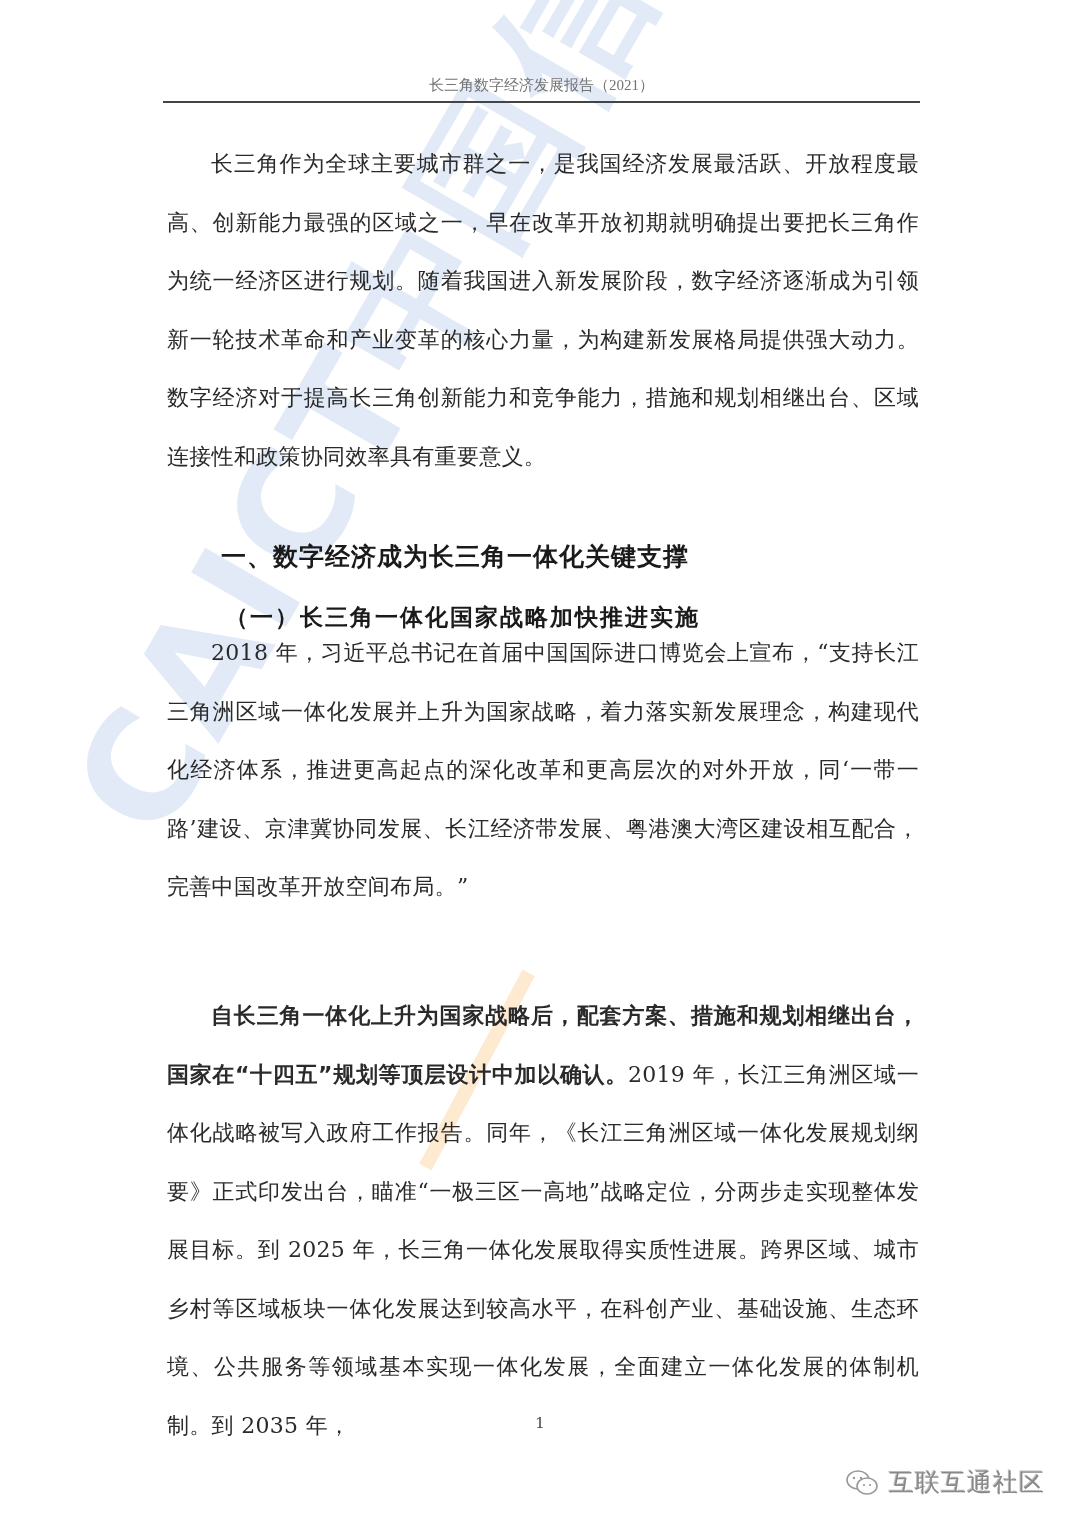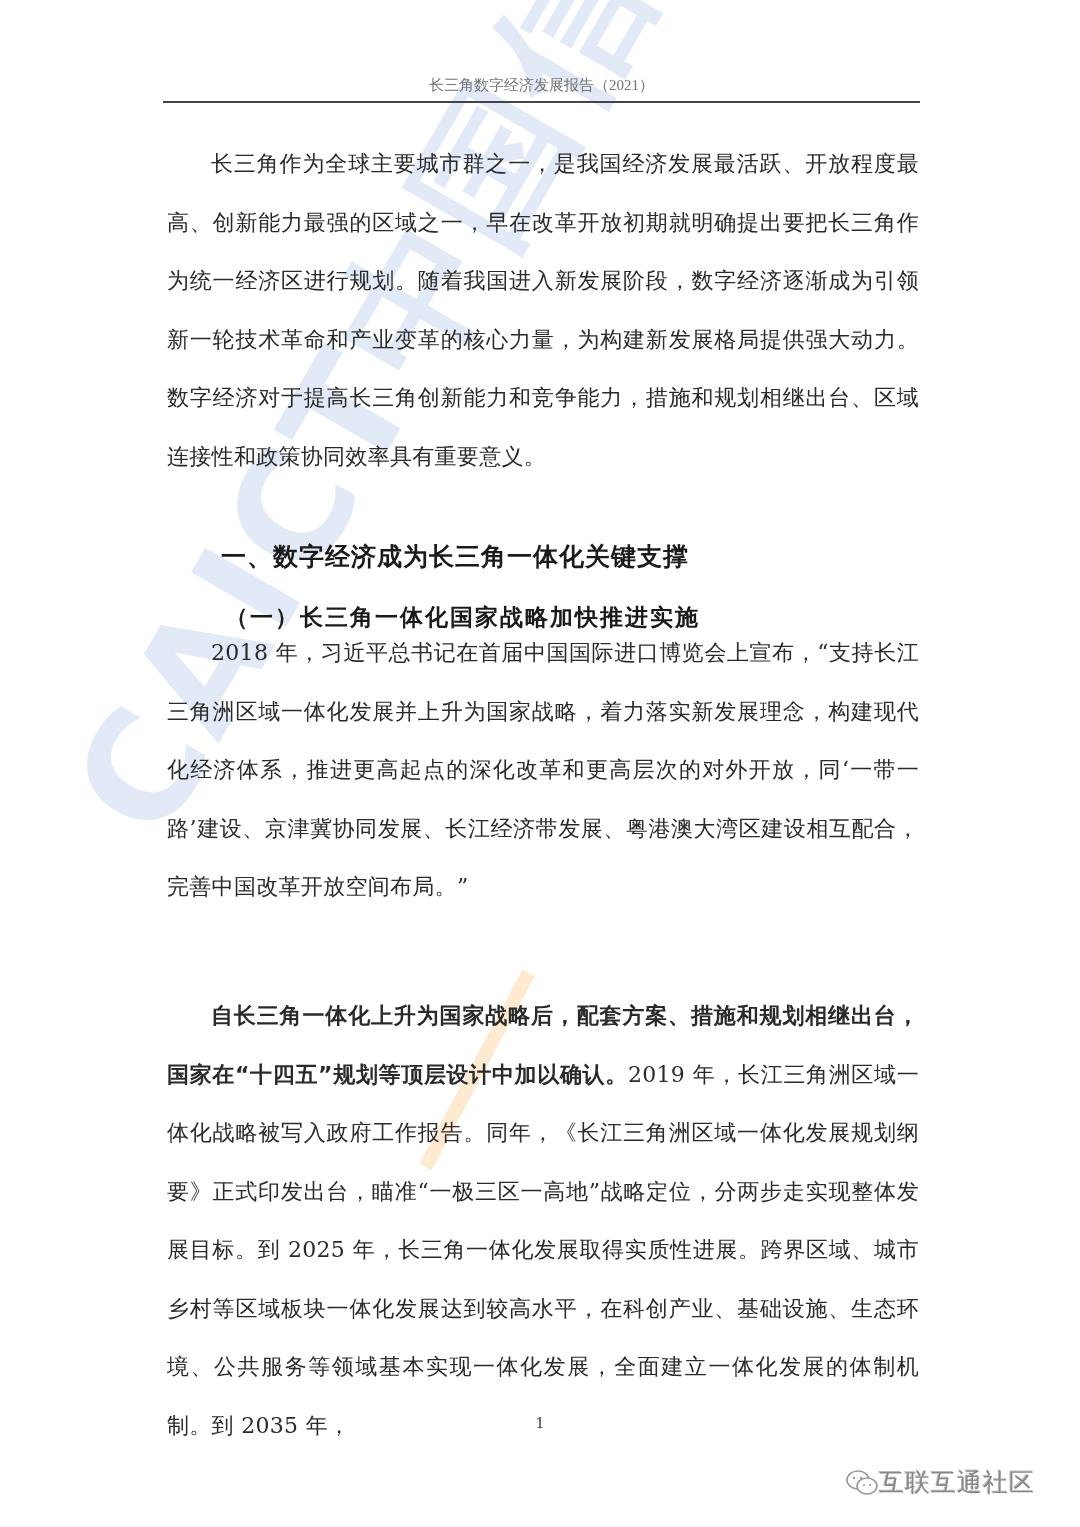--- a/index.html
+++ b/index.html
@@ -41,21 +41,21 @@
   .wm-text {
     position: absolute; left: 30px; top: 770px; transform: rotate(-60deg); transform-origin: left top;
     font-family: "DejaVu Sans", sans-serif; font-weight: bold; font-size: 150px;
     color: rgba(120, 160, 215, 0.22); white-space: nowrap; letter-spacing: 6px;
   }
   .wm-stripe {
     position: absolute; left: 470px; top: 960px; width: 14px; height: 220px;
     background: rgba(250, 180, 90, 0.28); transform: rotate(28deg);
   }
   .footer-brand {
-    position: absolute; left: 845px; top: 1466px; display: flex; align-items: center; 
+    position: absolute; left: 845px; top: 1466px; display: flex; align-items: center; gap: 10px;
     color: #888; font-family: "DejaVu Sans", sans-serif; font-size: 25px; letter-spacing: 1px;
     text-shadow: 1px 1px 0 #fff, -1px -1px 0 #bbb;
   }
   .wechat-icon { width: 34px; height: 28px; }
 </style>
 </head>
 <body>
 
 <div class="wm-wrap">
   <div class="wm-text">CAICT中国信通院</div>

